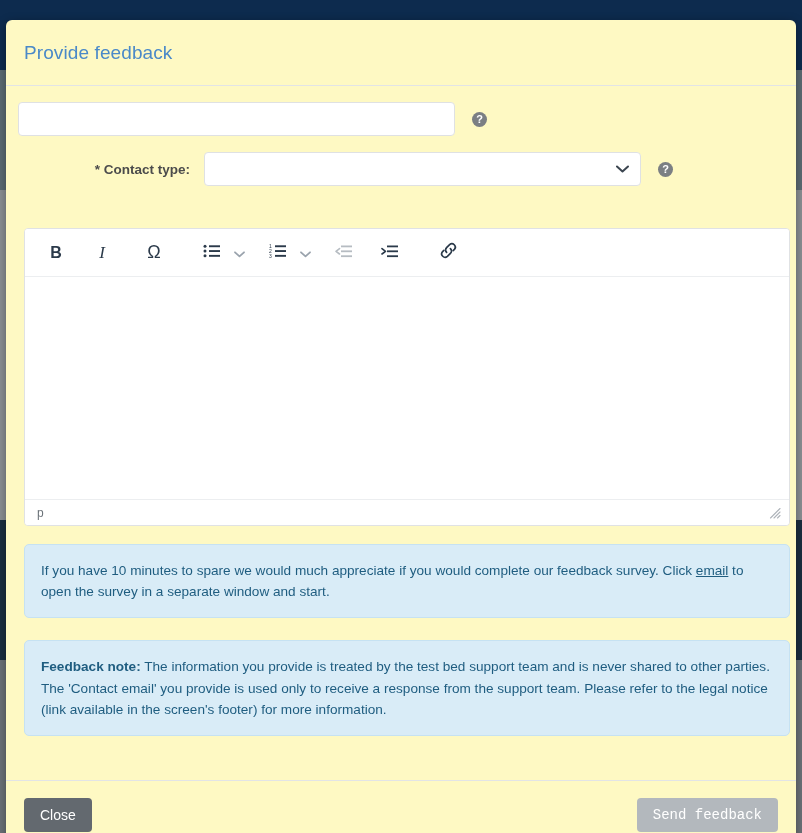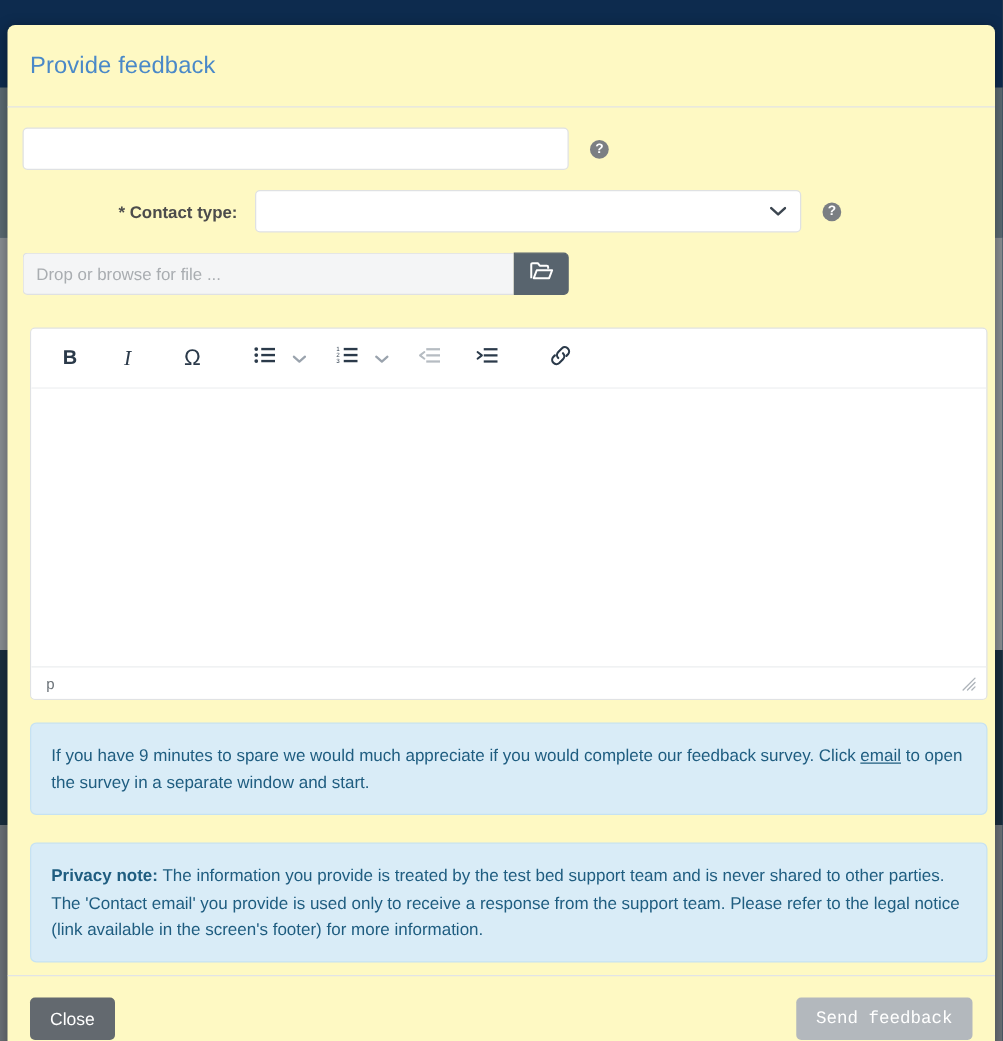--- a/index.html
+++ b/index.html
@@ -298,31 +298,20 @@
         <span class="chevron">
           <svg width="13" height="8" viewBox="0 0 13 8">
             <path d="M1 1.5 L6.5 6.5 L12 1.5" fill="none" stroke="#3c4650" stroke-width="2" stroke-linecap="round" stroke-linejoin="round"></path>
           </svg>
         </span>
       </div>
       <div class="help-icon">?</div>
     </div>
 
     <div class="form-row">
-      <div class="file-wrap">
-        <div class="file-display">Drop or browse for file ...</div>
-        <div class="file-btn">
-          <span>
-            <svg width="19" height="16" viewBox="0 0 19 16">
-              <path d="M1 13.5 V2.5 a1 1 0 0 1 1-1 h4.2 l1.6 2 h5.7 a1 1 0 0 1 1 1 v1.5" fill="none" stroke="#ffffff" stroke-width="1.6" stroke-linejoin="round"></path>
-              <path d="M3 13.5 L5.4 7.2 h12.3 L15.3 13.5 Z" fill="none" stroke="#ffffff" stroke-width="1.6" stroke-linejoin="round"></path>
-            </svg>
-          </span>
-        </div>
-      </div>
       <div style="width:15px;margin-left:17px;flex:0 0 15px;"></div>
     </div>
 
     <div class="editor">
 
       <div class="editor-toolbar">
         <div class="tb-btn bold">B</div>
         <div class="tb-gap-s"></div>
         <div class="tb-btn italic">I</div>
         <div class="tb-gap-m"></div>
@@ -411,25 +400,25 @@
         <div class="editor-path">p</div>
         <div class="resize-grip">
           <svg width="12" height="12" viewBox="0 0 12 12">
             <path d="M11 5 L5 11 M11 8.5 L8.5 11 M11 1.5 L1.5 11" stroke="#aeb4ba" stroke-width="1.1" stroke-linecap="round"></path>
           </svg>
         </div>
       </div>
     </div>
 
     <div class="notice">
-      <span>If you have 9 minutes to spare we would much appreciate if you would complete our feedback survey. Click </span><a>email</a><span> to open the survey in a separate window and start.</span>
+      <span>If you have 10 minutes to spare we would much appreciate if you would complete our feedback survey. Click </span><a>email</a><span> to open the survey in a separate window and start.</span>
     </div>
 
     <div class="notice privacy">
-      <b>Privacy note:</b><span> The information you provide is treated by the test bed support team and is never shared to other parties. The 'Contact email' you provide is used only to receive a response from the support team. Please refer to the legal notice (link available in the screen's footer) for more information.</span>
+      <b>Feedback note:</b><span> The information you provide is treated by the test bed support team and is never shared to other parties. The 'Contact email' you provide is used only to receive a response from the support team. Please refer to the legal notice (link available in the screen's footer) for more information.</span>
     </div>
 
   </div>
 
   <div class="modal-footer">
     <button class="btn btn-close">Close</button>
     <button class="btn btn-send">Send feedback</button>
   </div>
 
 </div>

